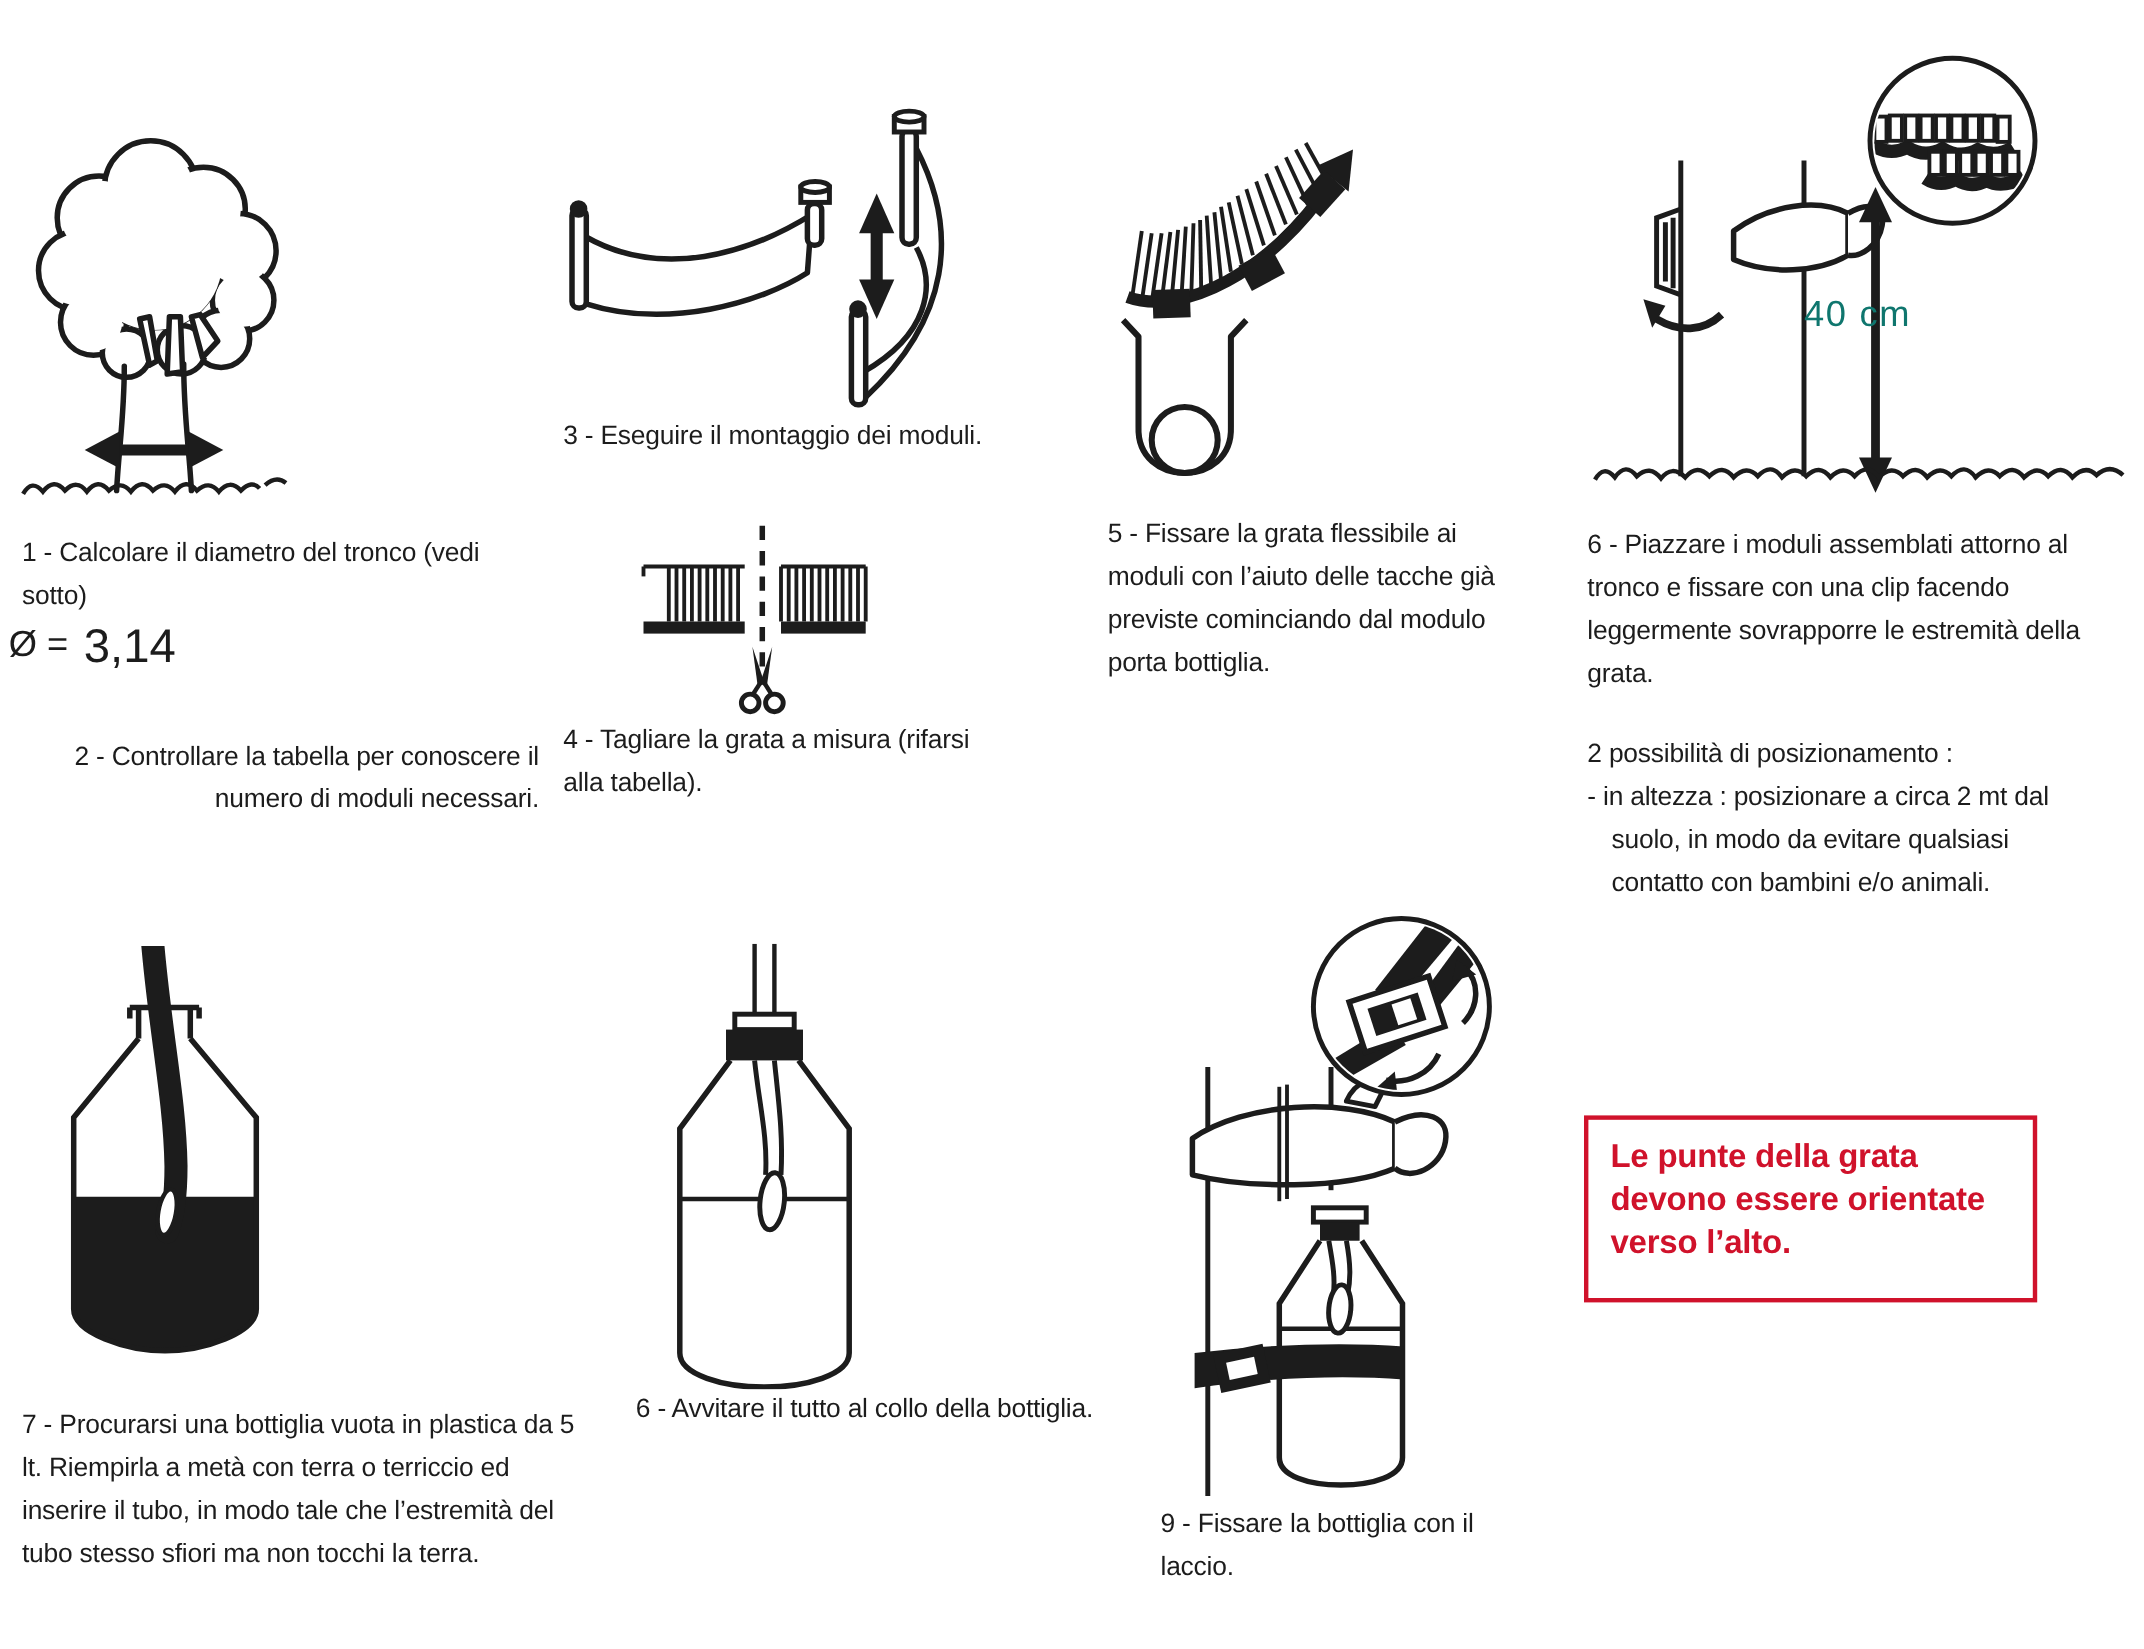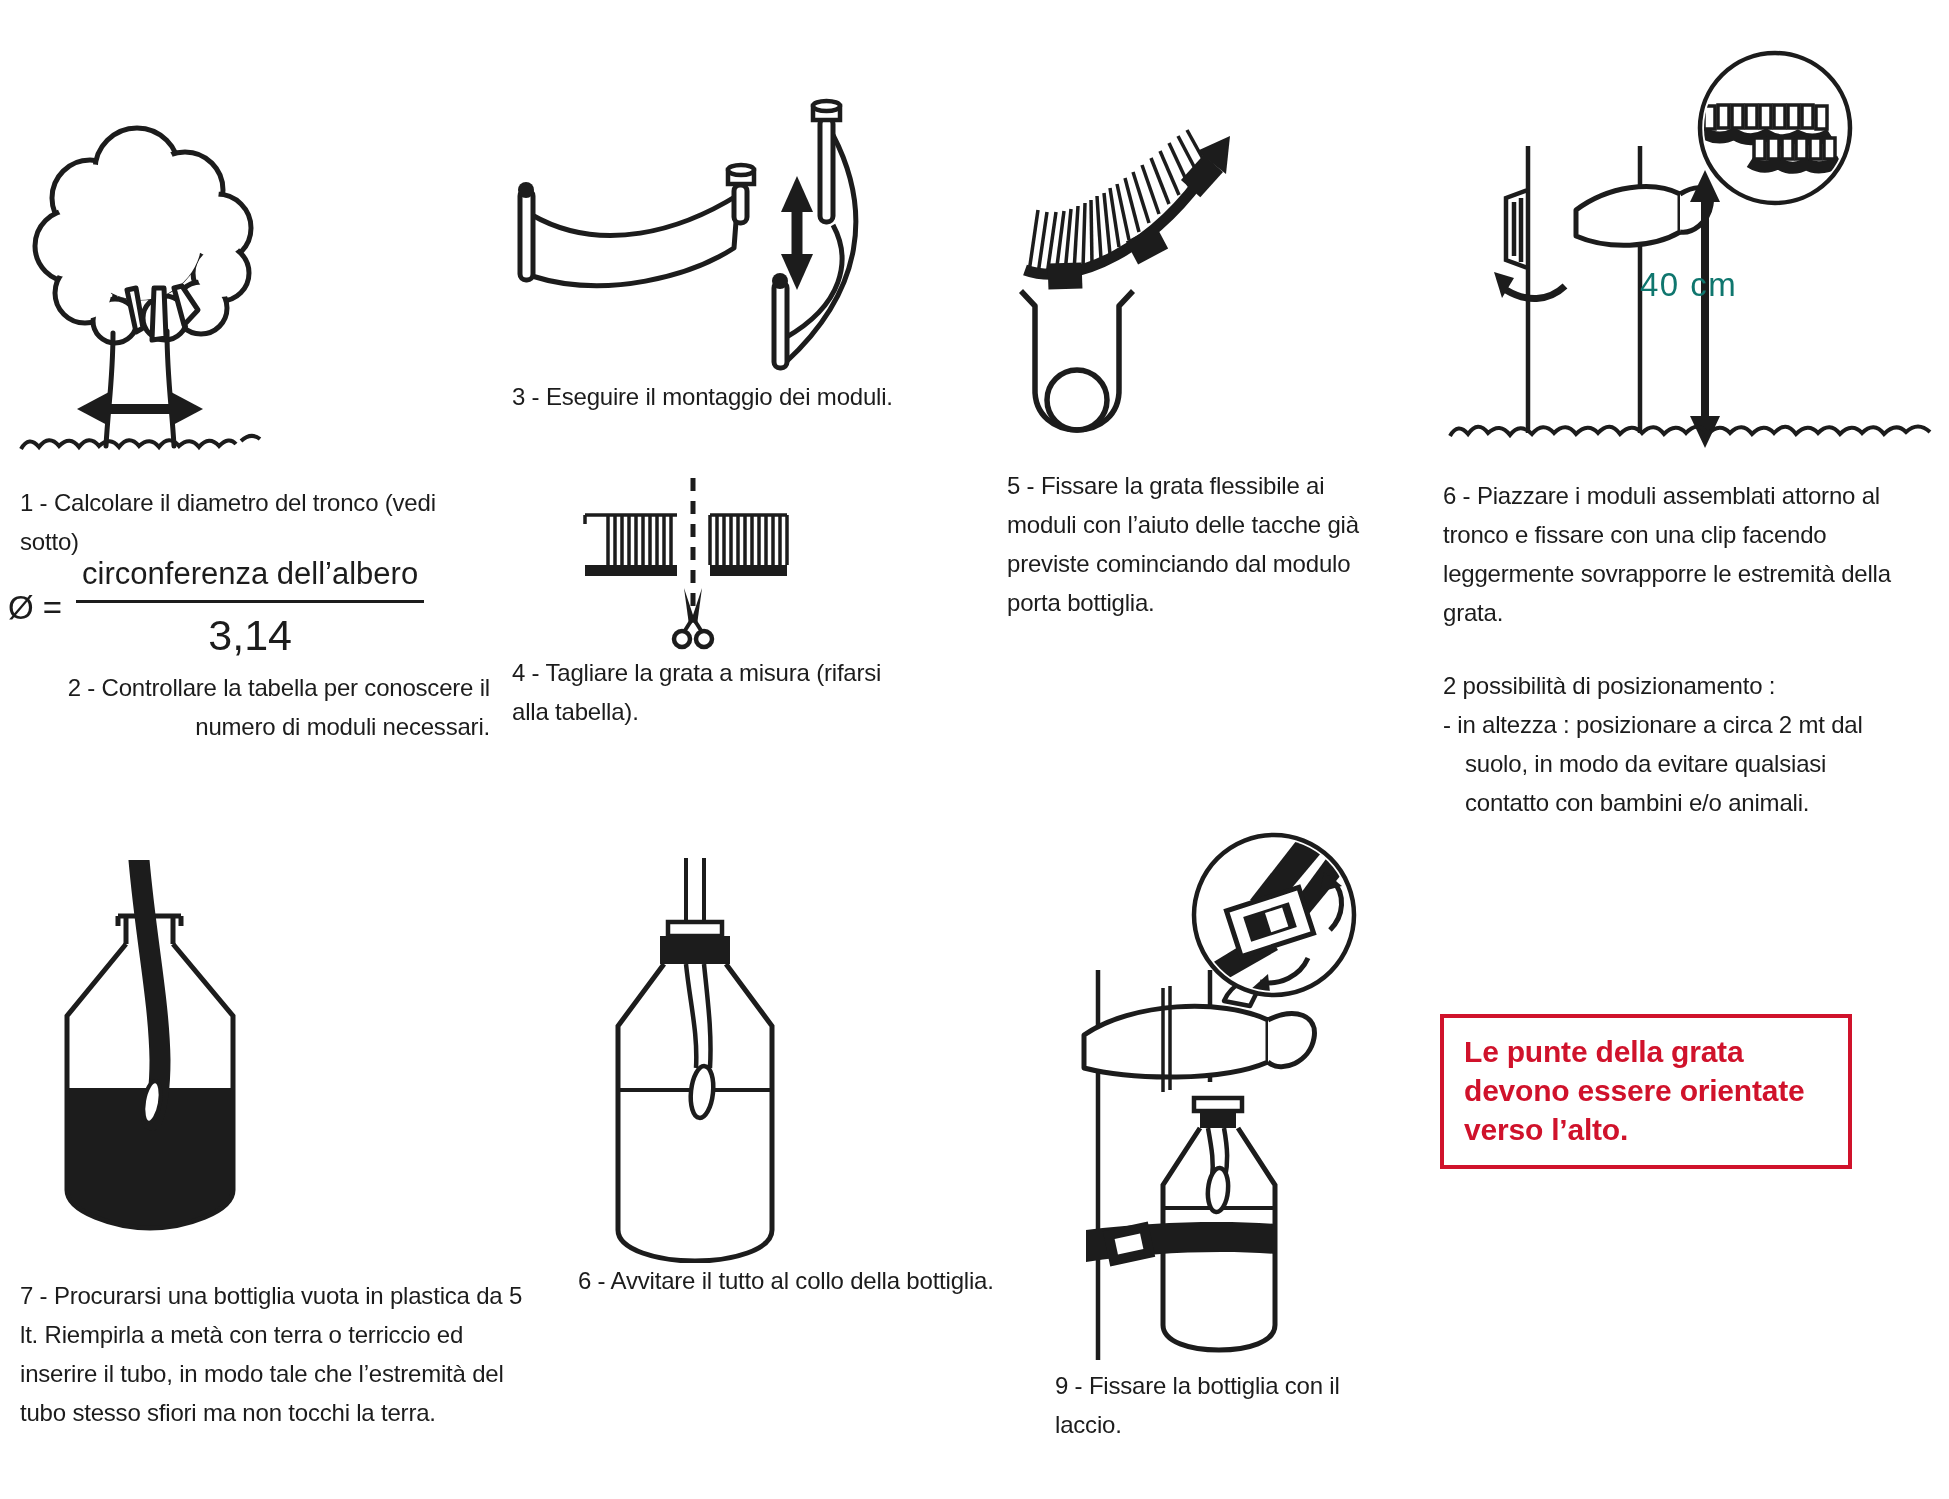--- a/index.html
+++ b/index.html
@@ -20,21 +20,21 @@
   .formula .frac { display:inline-block; text-align:center; }
   .formula .num { font-size:31px; padding:0 6px 8px 6px; border-bottom:3px solid var(--ink); }
   .formula .den { font-size:43px; padding-top:8px; }
   
   .bullet { text-indent:-22px; padding-left:22px; }
   .bullet + .bullet { margin-top:2px; }
   
   .warnbox {
     position:absolute; left:1440px; top:1014px; width:412px;
     border:4px solid var(--red); color:var(--red);
-    padding:14px 20px 16px 20px; font-size:30px; line-height:39px;
+    padding:14px 20px 31px 20px; font-size:30px; line-height:39px;
     font-weight:bold; letter-spacing:-0.2px;
   }
   .cm40 { position:absolute; left:1640px; top:266px; font-size:33px;
           letter-spacing:1.5px; font-weight:normal; color:#0f766e; }
   svg * { vector-effect:none; }
 </style>
 </head>
 <body>
 
 <div class="illus" style="left:15px; top:108px; width:250px; height:360px;">
@@ -81,21 +81,20 @@
     </g>
     <path fill="none" stroke="#1c1c1c" stroke-width="4" d="M6,341 Q14,327 24,339 Q34,326 44,338 Q55,327 64,339 Q74,326 84,338 Q95,328 104,339 Q114,326 124,338 Q135,328 144,339 Q154,326 164,338 Q175,328 184,339 Q194,327 204,338 Q214,328 221,336 M226,333 q10,-9 19,-2"></path>
   </svg>
 </div>
 
 <div class="blk" style="left:20px; top:483px; width:450px;">1 - Calcolare il diametro del tronco (vedi sotto)</div>
 
 <div class="formula">
   <span class="sym">Ø =</span>
   <span class="frac">
-    <span class="num" style="display:block;">circonferenza dell’albero</span>
     <span class="den" style="display:block;">3,14</span>
   </span>
 </div>
 
 <div class="blk" style="left:20px; top:668px; width:470px;text-align:right;">2 - Controllare la tabella per conoscere il numero di moduli necessari.</div>
 
 <div class="illus" style="left:55px; top:860px; width:190px; height:400px;">
   <svg viewBox="0 0 190 400">
     <path d="M12,228 L178,228 L178,330 C178,352 130,368 95,368 C60,368 15,352 12,330 Z" fill="#1c1c1c"></path>
     <path d="M71,84 L12,156 L12,330 C12,352 60,368 95,368 C130,368 178,352 178,330 L178,156 L118,84" fill="none" stroke="#1c1c1c" stroke-width="5"></path>

